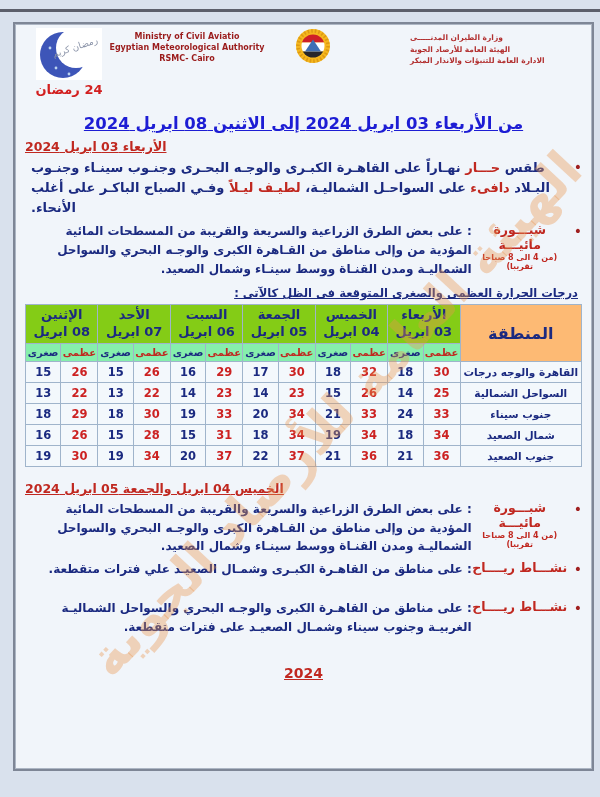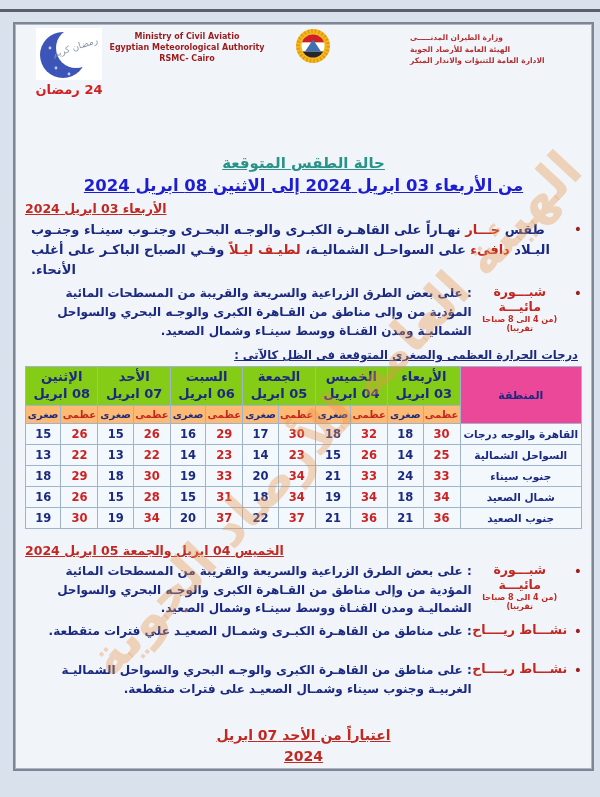--- a/index.html
+++ b/index.html
@@ -34,23 +34,23 @@
   .wx-p{flex:1;color:#1b2a80;font-weight:bold;font-size:13px;line-height:1.55;text-align:left;}
   .b-label{width:96px;flex:0 0 96px;text-align:center;color:#c02820;font-weight:bold;}
   .b-label .lbl{font-size:12.5px;}
   .b-label .tm{font-size:8px;margin-top:1px;}
   .b-text{flex:1;color:#1b2a80;font-weight:bold;font-size:12px;line-height:1.55;text-align:right;}
   .intro{color:#1b2a80;font-weight:bold;font-size:11.5px;text-decoration:underline;
          text-align:right;margin:8px 4px 4px 0;}
   
   table{border-collapse:collapse;margin:0 auto;direction:rtl;z-index:2;position:relative;}
   th,td{border:1px solid #9fb4cb;font-weight:bold;}
-  .region-h{width:108px;background:#ec4899;color:#1b2a80;font-size:11px;}
+  .region-h{width:108px;background:#fdba74;color:#1b2a80;font-size:16px;}
   .day-h{background:#84cc16;color:#1b2a80;font-size:13px;line-height:1.3;padding:2px 1px;}
-  .sub{background:#fdba74;font-size:10px;height:15px;}
+  .sub{background:#86efac;font-size:10px;height:15px;}
   .sub.mx{color:#c02820;}
   .sub.mn{color:#1b2a80;}
   td{background:#f3f8fc;text-align:center;font-size:11.5px;height:18px;}
   td.rg{color:#1b2a80;font-size:10.5px;padding:0 3px;white-space:nowrap;}
   td.mx{color:#cc2222;width:35px;}
   td.mn{color:#1b2a80;width:35px;}
   
   .sec4-h{ text-align:center;color:#c02820;font-weight:bold;font-size:14px;margin-top:26px;}
   .sec4-h div{text-decoration:underline;line-height:1.5;}
 </style>
@@ -98,21 +98,20 @@
           </g>
         </svg>
       </div>
       <div class="ara">
         <div>وزارة الطيران المدنـــــى</div>
         <div>الهيئة العامة للأرصاد الجوية</div>
         <div>الادارة العامة للتنبؤات والانذار المبكر</div>
       </div>
     </div>
 
-    <div class="title">حالة الطقس المتوقعة</div>
     <div class="daterange">من الأربعاء 03 ابريل 2024 إلى الاثنين 08 ابريل 2024</div>
 
     <div>
       <div class="sec-h">الأربعاء 03 ابريل 2024</div>
       <div class="bullet">
         <div class="wx-p"><span style="color: rgb(27, 42, 128);">طقس </span><span style="color: rgb(192, 40, 32);">حـــار </span><span style="color: rgb(27, 42, 128);">نهـاراً على القاهـرة الكبـرى والوجـه البحـرى وجنـوب سينـاء وجنـوب البـلاد </span><span style="color: rgb(192, 40, 32);">دافىء </span><span style="color: rgb(27, 42, 128);">على السواحـل الشماليـة، </span><span style="color: rgb(192, 40, 32);">لطيـف ليـلاً </span><span style="color: rgb(27, 42, 128);">وفـي الصباح الباكـر على أغلب الأنحاء.</span></div>
       </div>
       <div class="bullet">
         <div class="b-label">
           <div class="lbl">شبـــورة مائيـــة</div>
@@ -268,20 +267,19 @@
       <div class="bullet">
         <div class="b-label">
           <div class="lbl">نشـــاط ريــــاح</div>
         </div>
         <div class="b-text">: على مناطق من القاهـرة الكبرى والوجـه البحري والسواحل الشماليـة الغربيـة وجنوب سيناء وشمـال الصعيـد على فترات متقطعة.</div>
       </div>
     </div>
 
     <div>
       <div class="sec4-h">
-        <div>اعتباراً من الأحد 07 ابريل</div>
         <div>2024</div>
       </div>
 
     </div>
 
   </div>
 </div>
 
 </body></html>

